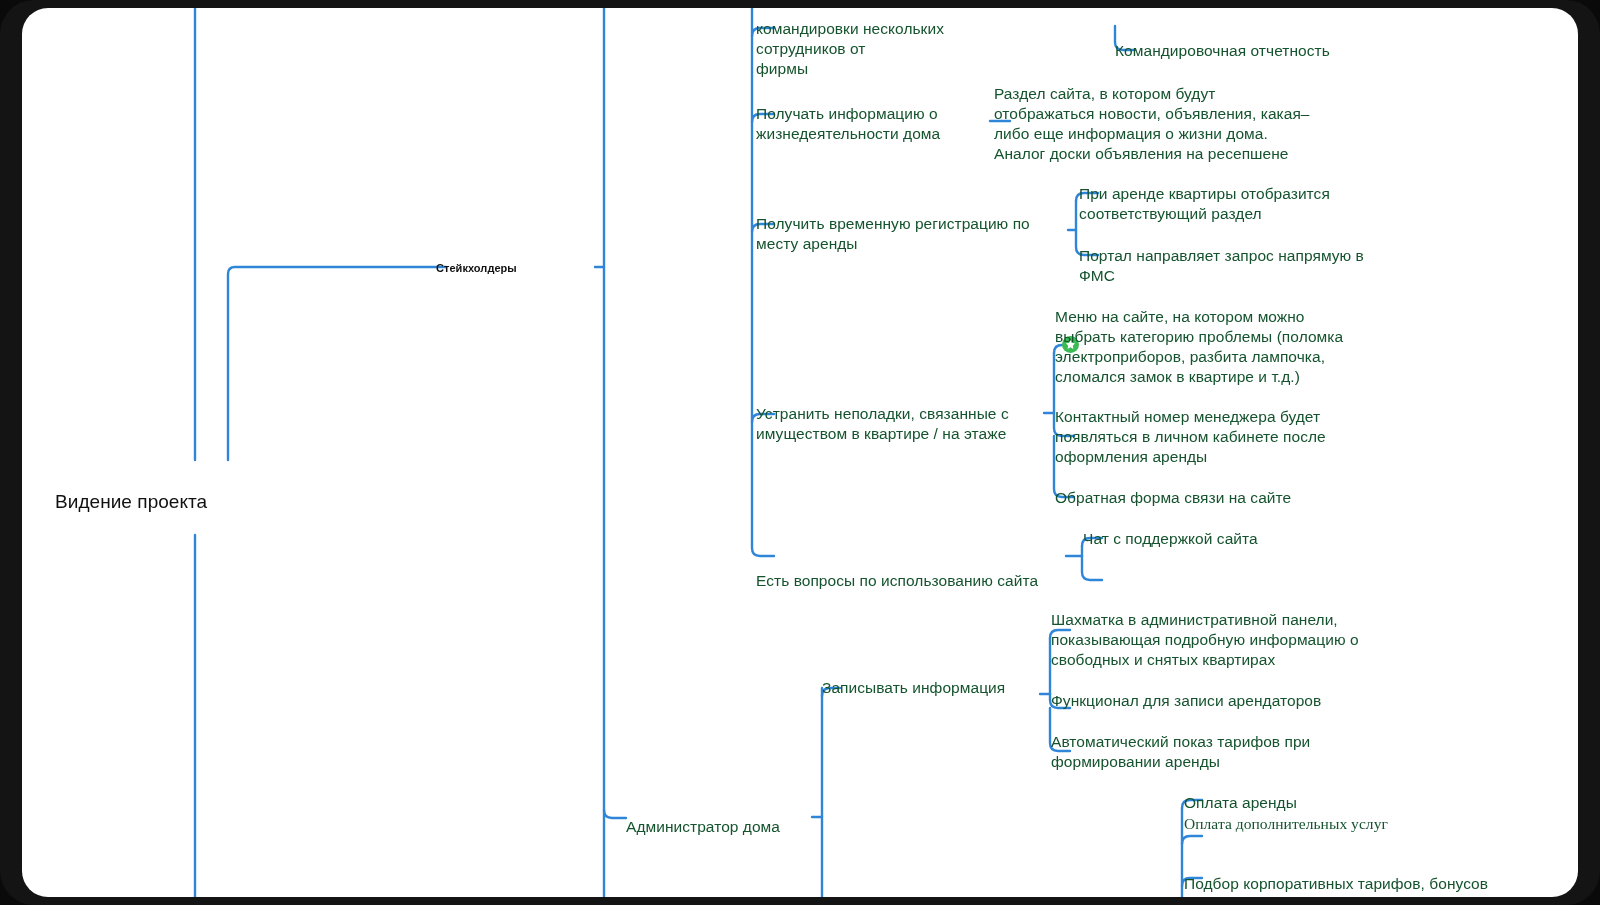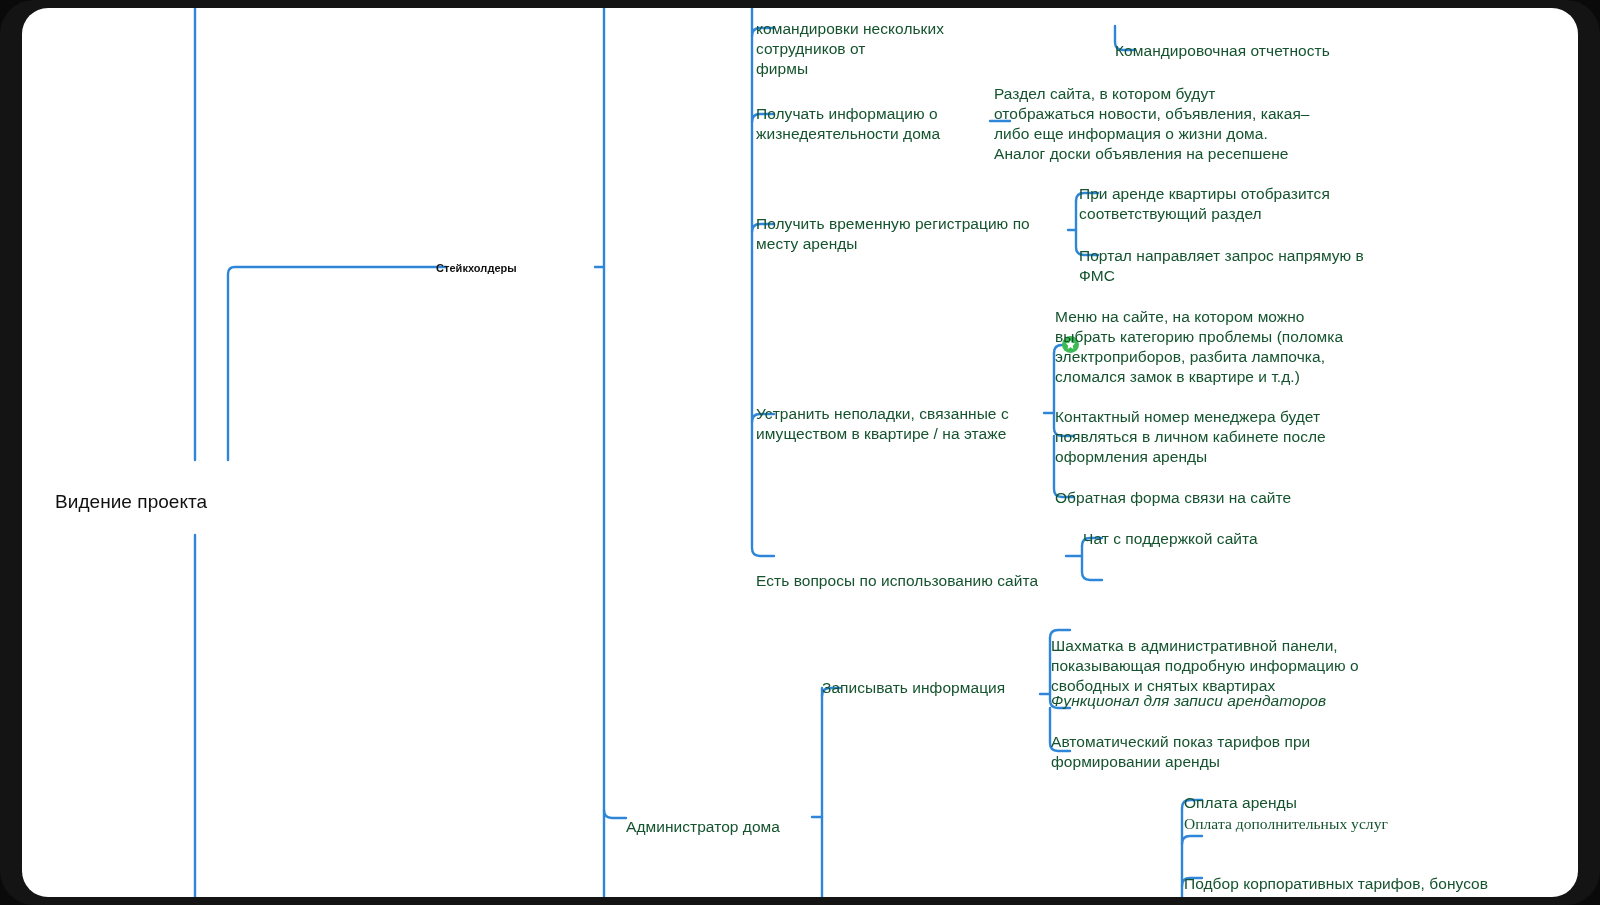--- a/index.html
+++ b/index.html
@@ -179,25 +179,25 @@
 
     <div class="node lvl3" style="left:1033px; top:399px; width:330px;">Контактный номер менеджера будет
 появляться в личном кабинете после
 оформления аренды</div>
 
     <div class="node lvl3" style="left:1033px; top:480px; width:330px;">Обратная форма связи на сайте</div>
 
     <div class="node lvl3" style="left:1061px; top:521px; width:300px;">Чат с поддержкой сайта</div>
 
 
-    <div class="node lvl3" style="left:1029px; top:602px; width:335px;margin-top:26px;">Шахматка в административной панели,
+    <div class="node lvl3" style="left:1029px; top:602px; width:335px;">Шахматка в административной панели,
 показывающая подробную информацию о
 свободных и снятых квартирах</div>
 
-    <div class="node lvl3" style="left:1029px; top:683px; width:335px;font-style:italic;">Функционал для записи арендаторов</div>
+    <div class="node lvl3" style="left:1029px; top:683px; width:335px;">Функционал для записи арендаторов</div>
 
     <div class="node lvl3" style="left:1029px; top:724px; width:320px;">Автоматический показ тарифов при
 формировании аренды</div>
 
     <div class="node lvl3" style="left:1162px; top:785px; width:320px;">Оплата аренды</div>
 
     <div class="node lvl3" style="left:1162px; top:806px; width:330px;font-family:Liberation Serif, serif;">Оплата дополнительных услуг</div>
 
     <div class="node lvl3" style="left:1162px; top:866px; width:360px;">Подбор корпоративных тарифов, бонусов</div>
 

